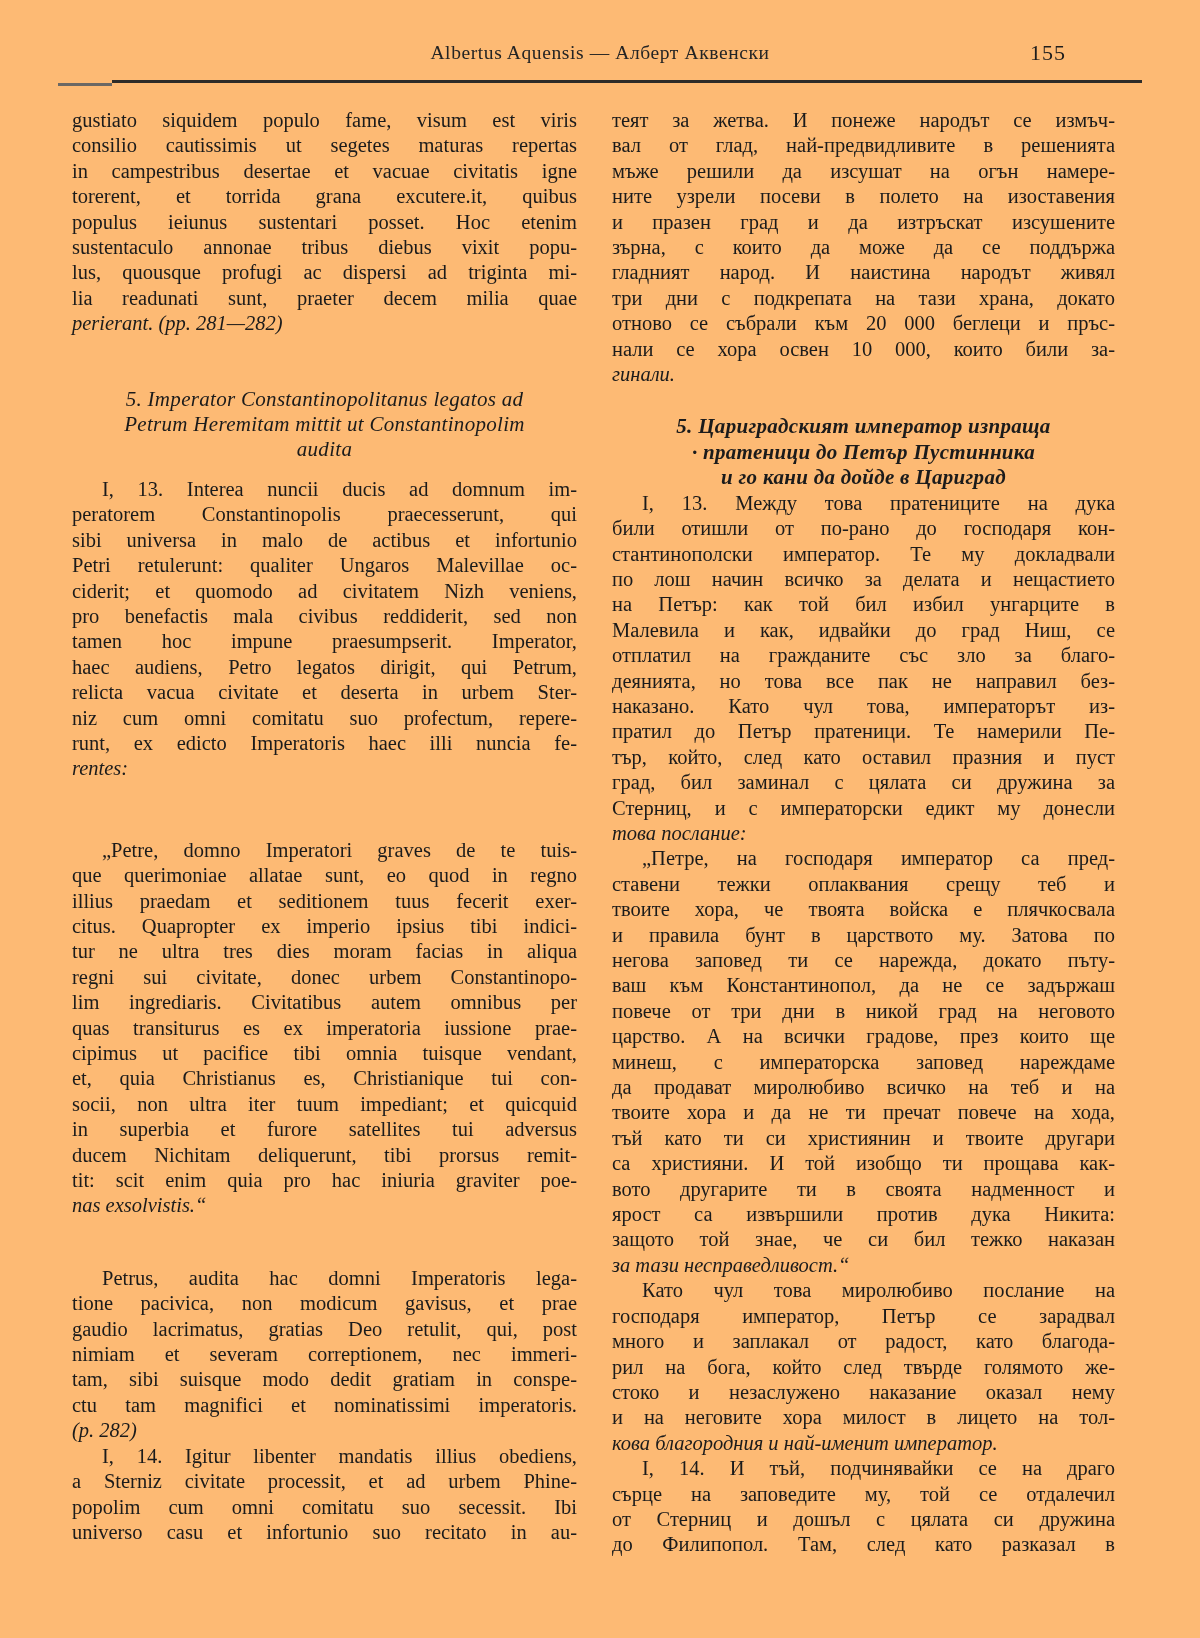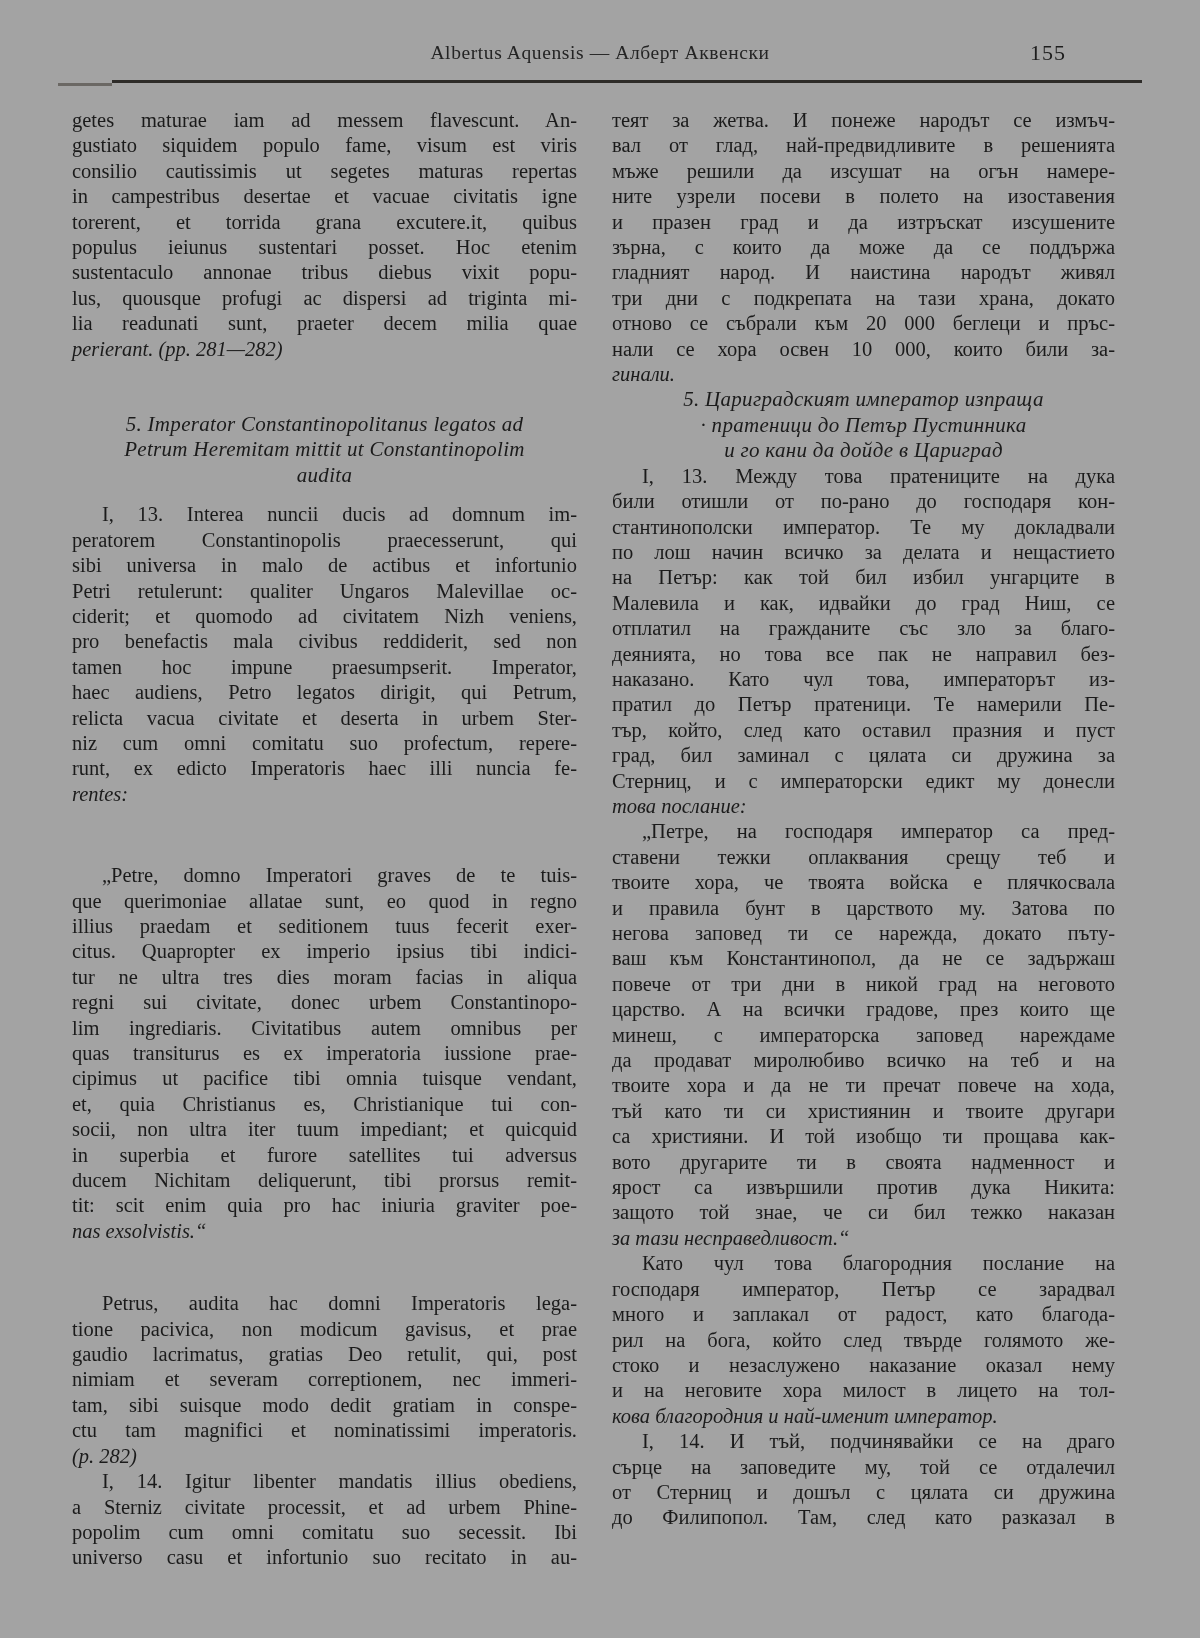--- a/index.html
+++ b/index.html
@@ -1,19 +1,19 @@
 <!DOCTYPE html>
 <html><head>
 <meta charset="utf-8">
 <style>
   html,body{margin:0;padding:0;background:#e8e6e0;}
   #page{
     position:relative;
     width:1200px;height:1638px;
-    background:#a3a3a3;
+    background:#fdba74;
     font-family:"Liberation Serif","DejaVu Serif",serif;
     color:#1b1b1b;
     overflow:hidden;
   }
   .header-title{
     position:absolute;top:42px;left:0;width:1200px;
     text-align:center;font-size:19.5px;letter-spacing:.6px;
     color:#242424;
   }
   .page-number{
@@ -32,21 +32,21 @@
     position:absolute;top:108px;
     font-size:20.5px;line-height:25.4px;
   }
   #left-column{left:72px;width:505px;}
   #right-column{left:612px;width:503px;}
   .block{margin:0;}
   #left-column .block:nth-child(2){margin-top:50px;}
   #left-column .block:nth-child(3){margin-top:14px;}
   #left-column .block:nth-child(4){margin-top:56px;}
   #left-column .block:nth-child(5){margin-top:47px;}
-  #right-column .block:nth-child(2){}
+  #right-column .block:nth-child(2){margin-top:27px;font-weight:bold;}
   #right-column .block:nth-child(3){}
   .line{
     text-align:justify;
     text-align-last:justify;
     -moz-text-align-last:justify;
     white-space:normal;
   }
   .line.last{text-align-last:left;font-style:italic;}
   .line.first-indent{padding-left:30px;}
   .heading .line{
@@ -58,21 +58,20 @@
 <body>
 
 <div id="page">
   <div class="header-title">Albertus Aquensis — Алберт Аквенски</div>
   <div class="page-number">155</div>
   <div class="header-rule"></div>
   <div class="header-rule-dash"></div>
 
   <div id="left-column" class="column">
       <div class="block paragraph">
-        <div class="line">getes maturae iam ad messem flavescunt. An-</div>
         <div class="line">gustiato siquidem populo fame, visum est viris</div>
         <div class="line">consilio cautissimis ut segetes maturas repertas</div>
         <div class="line">in campestribus desertae et vacuae civitatis igne</div>
         <div class="line">torerent, et torrida grana excutere.it, quibus</div>
         <div class="line">populus ieiunus sustentari posset. Hoc etenim</div>
         <div class="line">sustentaculo annonae tribus diebus vixit popu-</div>
         <div class="line">lus, quousque profugi ac dispersi ad triginta mi-</div>
         <div class="line">lia readunati sunt, praeter decem milia quae</div>
         <div class="line last">perierant. (pp. 281—282)</div>
       </div>
@@ -176,21 +175,21 @@
         <div class="line">да продават миролюбиво всичко на теб и на</div>
         <div class="line">твоите хора и да не ти пречат повече на хода,</div>
         <div class="line">тъй като ти си християнин и твоите другари</div>
         <div class="line">са християни. И той изобщо ти прощава как-</div>
         <div class="line">вото другарите ти в своята надменност и</div>
         <div class="line">ярост са извършили против дука Никита:</div>
         <div class="line">защото той знае, че си бил тежко наказан</div>
         <div class="line last">за тази несправедливост.“</div>
       </div>
       <div class="block paragraph">
-        <div class="line first-indent">Като чул това благородния послание на</div>
+        <div class="line first-indent">Като чул това миролюбиво послание на</div>
         <div class="line">господаря император, Петър се зарадвал</div>
         <div class="line">много и заплакал от радост, като благода-</div>
         <div class="line">рил на бога, който след твърде голямото же-</div>
         <div class="line">стоко и незаслужено наказание оказал нему</div>
         <div class="line">и на неговите хора милост в лицето на тол-</div>
         <div class="line last">кова благородния и най-именит император.</div>
       </div>
       <div class="block paragraph">
         <div class="line first-indent">I, 14. И тъй, подчинявайки се на драго</div>
         <div class="line">сърце на заповедите му, той се отдалечил</div>

